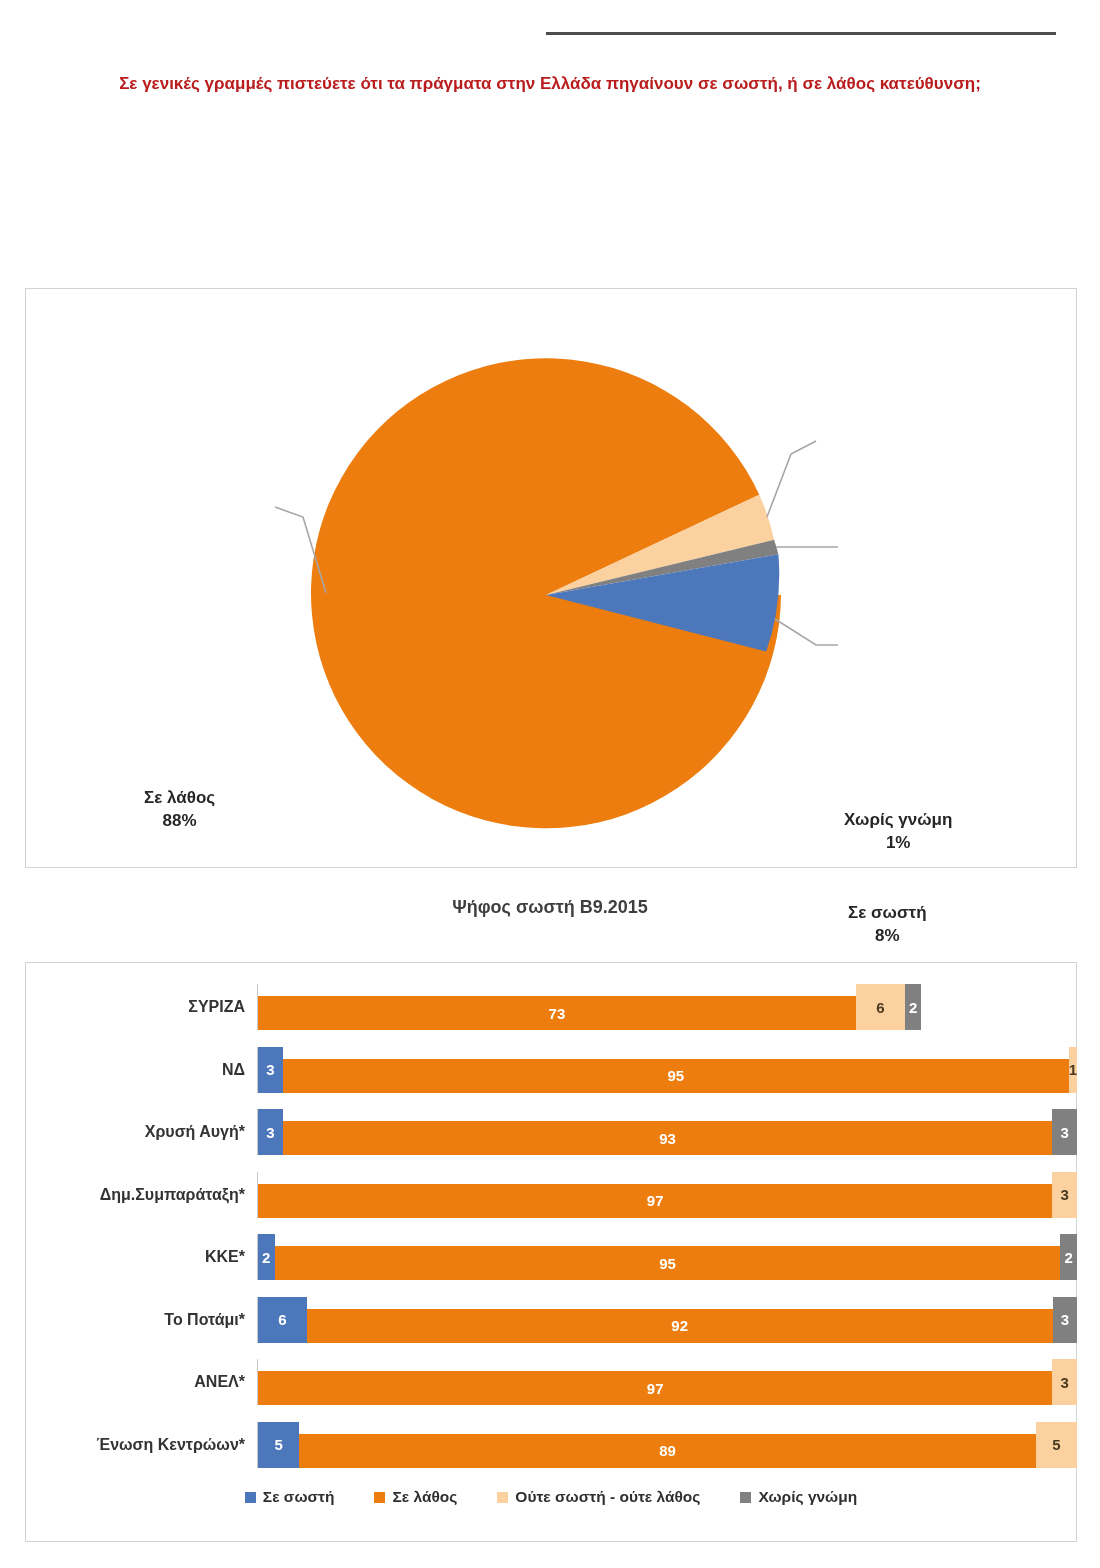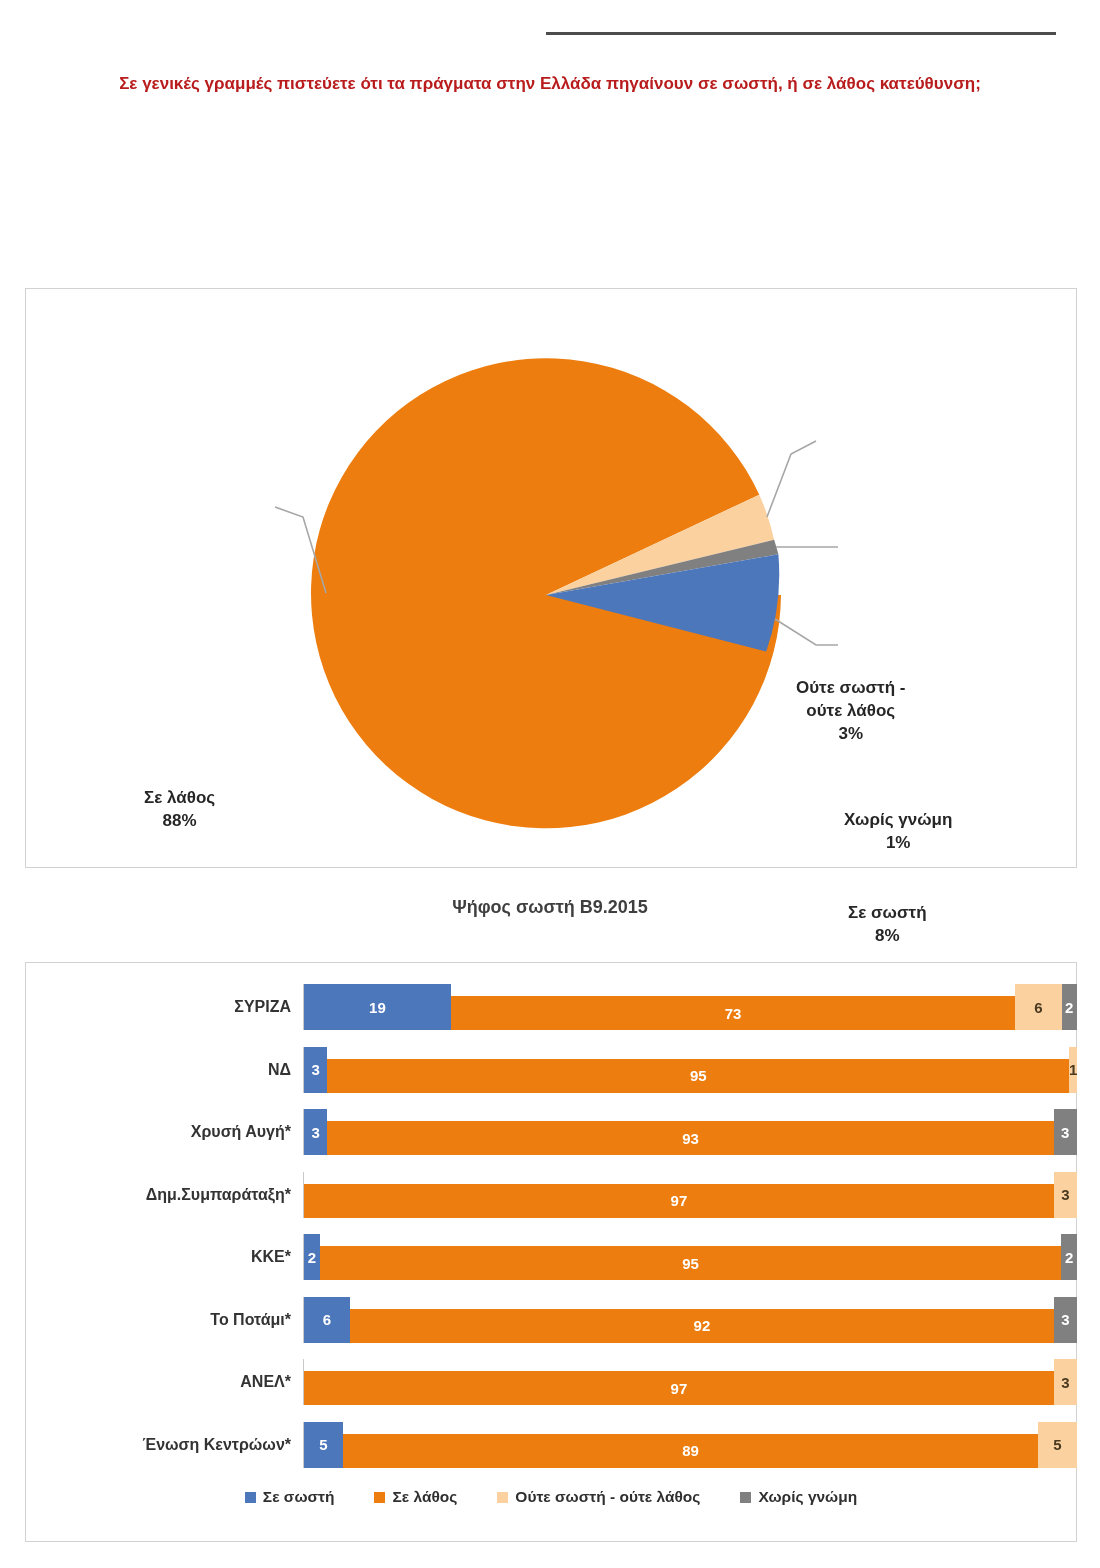--- a/index.html
+++ b/index.html
@@ -112,21 +112,20 @@
     position: absolute;
     left: 25px;
     top: 976px;
     width: 1052px;
     height: 500px;
   }
   .bar-row {
     display: flex;
     align-items: center;
     height: 62.5px;
-    padding-left: 46px;
   }
   .bar-cat {
     width: 232px;
     flex: 0 0 232px;
     text-align: right;
     padding-right: 12px;
     box-sizing: border-box;
     font-size: 16px;
     font-weight: bold;
     color: #333333;
@@ -211,47 +210,39 @@
     <polyline fill="none" stroke="#a6a6a6" stroke-width="1.6" points="741,228 765,165 790,152"></polyline>
     <polyline fill="none" stroke="#a6a6a6" stroke-width="1.6" points="750,258 800,258 812,258"></polyline>
     <polyline fill="none" stroke="#a6a6a6" stroke-width="1.6" points="749,330 790,356 812,356"></polyline>
   </svg>
 
   <div class="pie-label" id="lbl-lathos">
     <div>Σε λάθος</div>
     <div>88%</div>
   </div>
 
-  <div class="pie-label" id="lbl-oute">
-    <div>Ούτε σωστή -</div>
-    <div>ούτε λάθος</div>
-    <div>3%</div>
-  </div>
 
   <div class="pie-label" id="lbl-gnomi">
     <div>Χωρίς γνώμη</div>
     <div>1%</div>
   </div>
 
   <div class="pie-label" id="lbl-sosti">
     <div>Σε σωστή</div>
     <div>8%</div>
   </div>
 </div>
 
 <div class="vote-caption">Ψήφος σωστή B9.2015</div>
 
 <div class="panel" id="bar-panel"></div>
 <div class="bars-area" id="bars-area">
     <div class="bar-row">
       <div class="bar-cat">ΣΥΡΙΖΑ</div>
       <div class="bar-track">
-        <div class="seg seg-right" style="flex: 0 0 19%;">
-          <span>19</span>
-        </div>
         <div class="seg seg-wrong" style="flex: 0 0 73%;">
           <span>73</span>
         </div>
         <div class="seg seg-neither" style="flex: 0 0 6%;">
           <span>6</span>
         </div>
         <div class="seg seg-noop tiny" style="flex: 0 0 2%;">
           <span>2</span>
         </div>
       </div>

